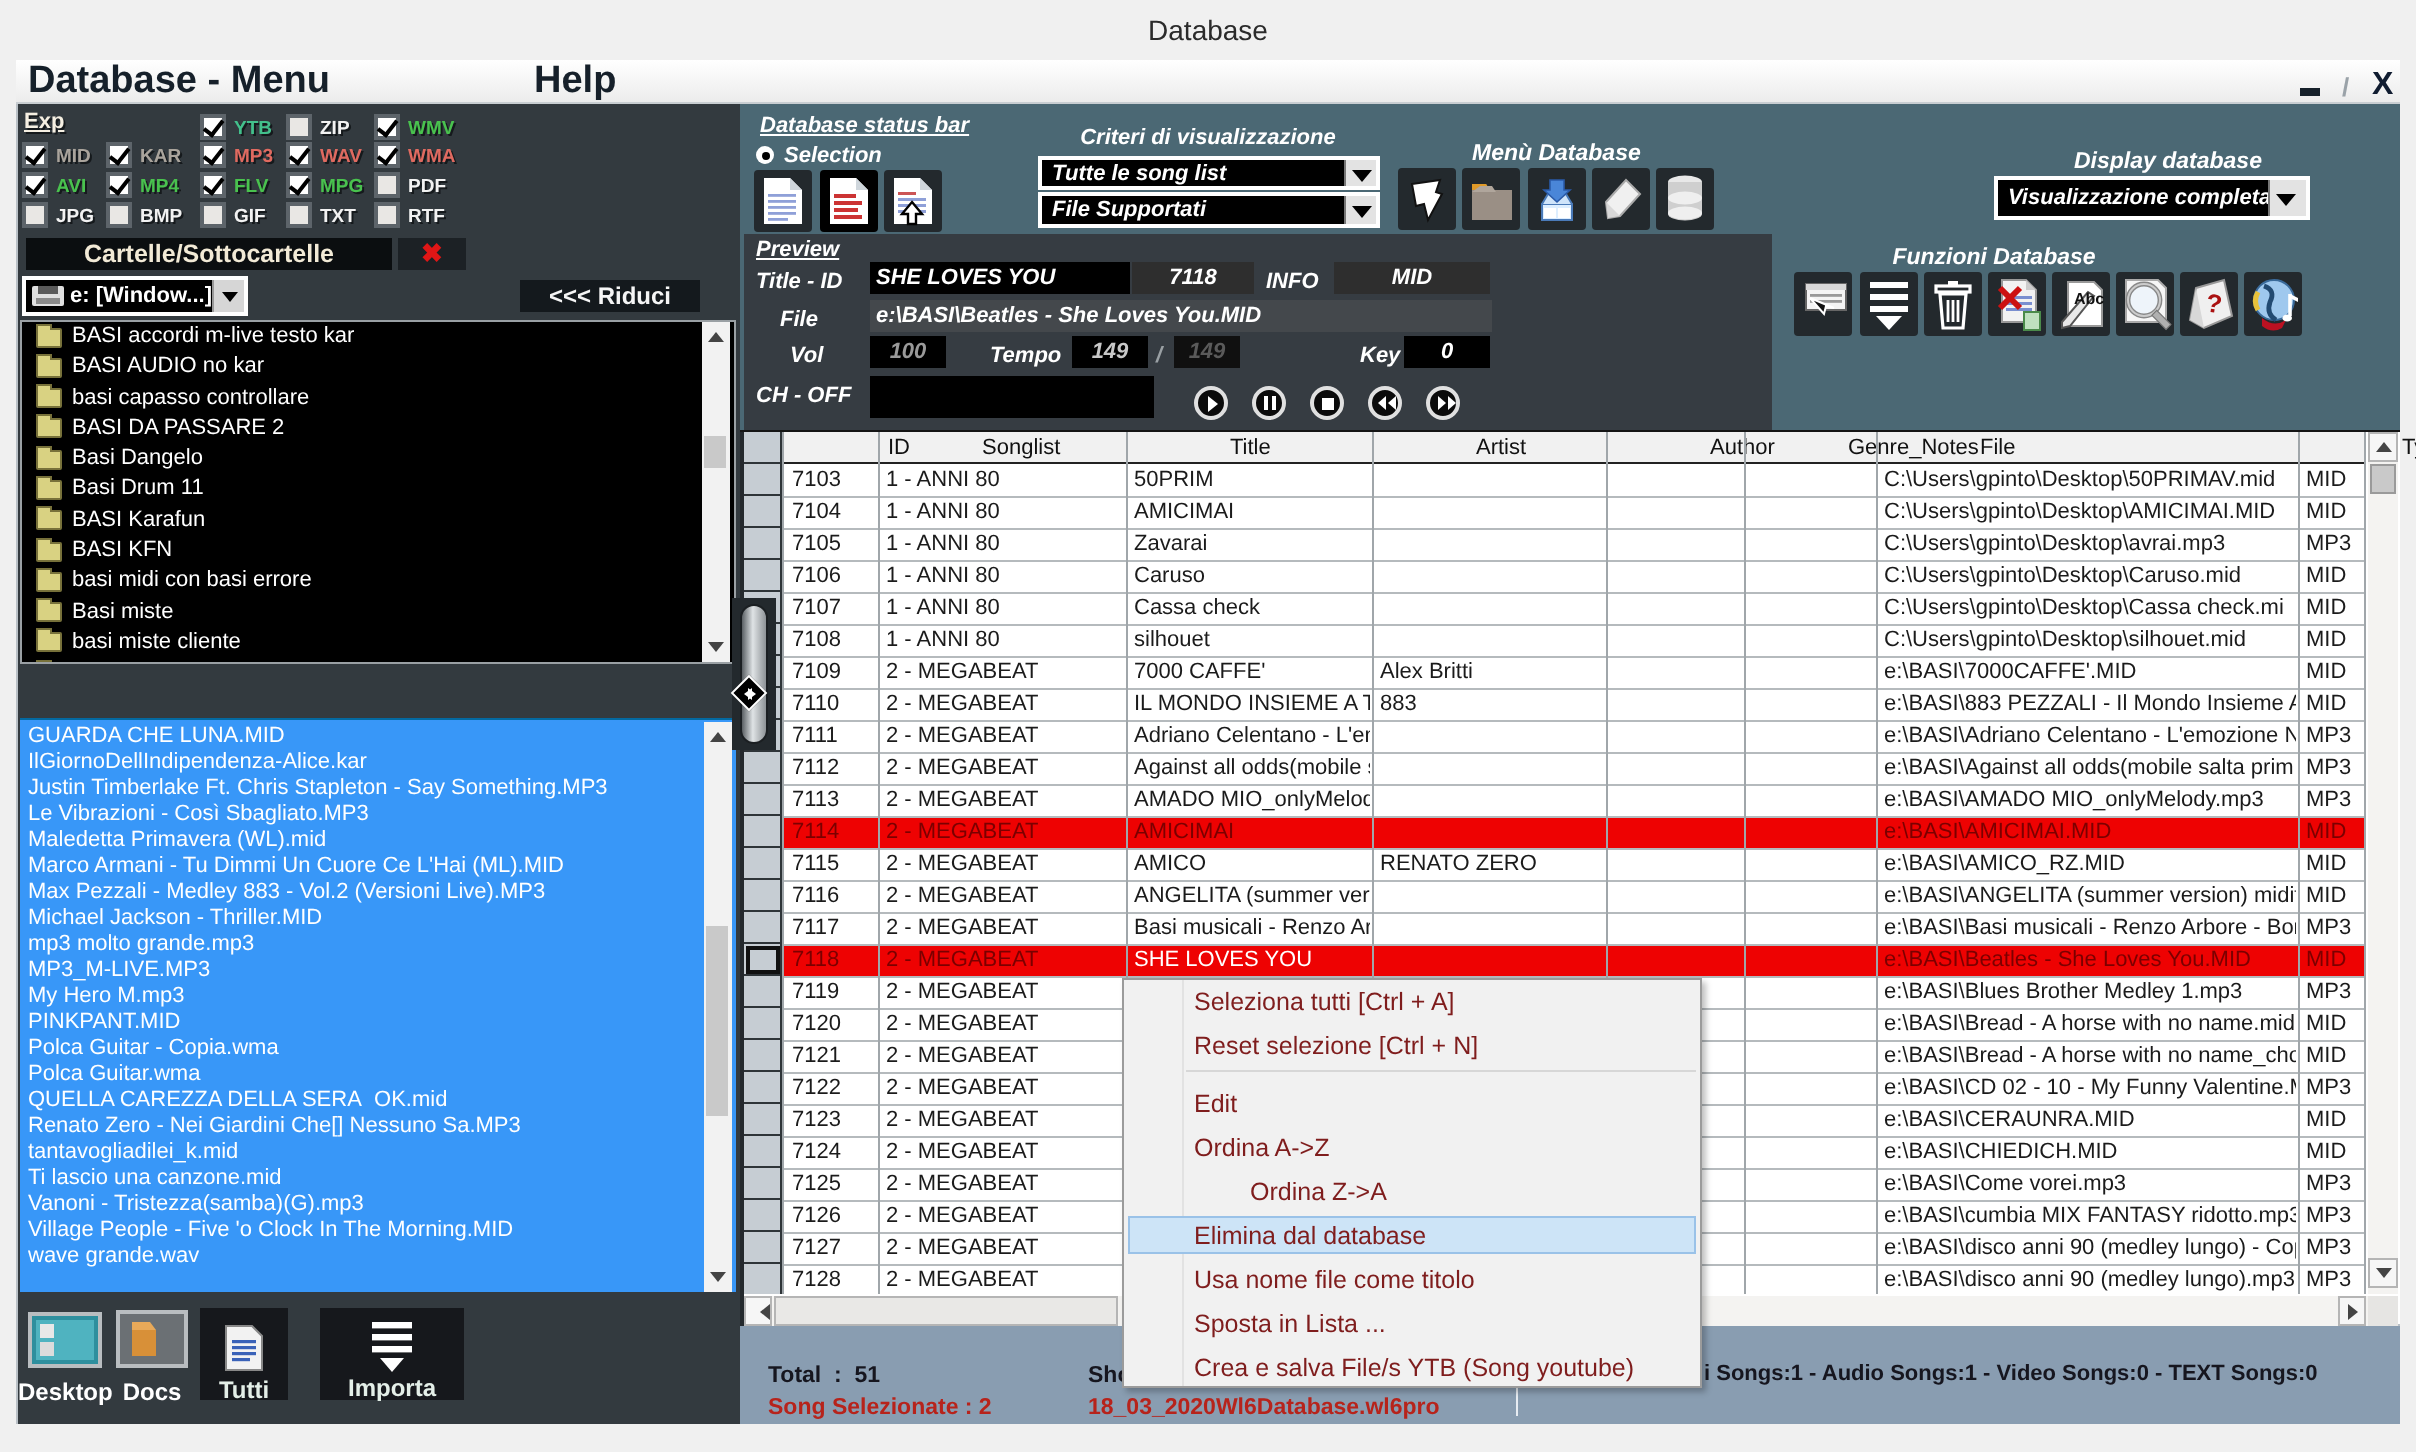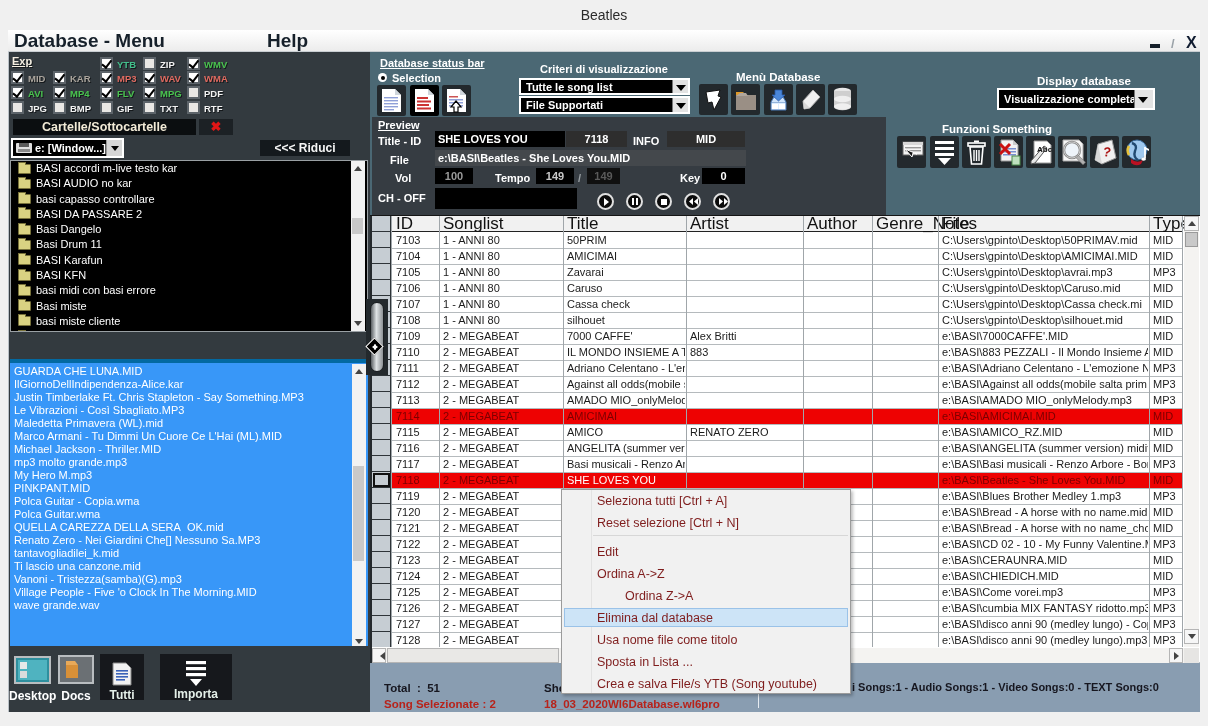--- a/index.html
+++ b/index.html
@@ -29,43 +29,43 @@
 #riduci{position:absolute;left:251px;top:88px;width:90px;height:16px;background:#14191d;color:#f5f5f5;font-weight:bold;font-size:12px;text-align:center;line-height:16px;}
 #flist{position:absolute;left:1px;top:108px;width:358px;height:172px;background:#000;border:1px solid #9aa0a4;overflow:hidden;}
 .fitem{position:relative;height:15.3px;color:#fff;font-size:11px;line-height:15.3px;padding-left:25px;white-space:nowrap;}
 .fico{position:absolute;left:7px;top:2.5px;width:13px;height:10px;background:#d9d282;border:1px solid #77713a;border-radius:1px;}
 .fico::before{content:"";position:absolute;left:-1px;top:-3px;width:6px;height:2px;background:#d9d282;border:1px solid #77713a;border-bottom:none;}
 .sbar{position:absolute;background:#f2f2f2;}
 .sthumb{position:absolute;left:1px;width:11px;background:#c9c9c9;}
 .sarr{position:absolute;left:3px;width:0;height:0;border-left:4px solid transparent;border-right:4px solid transparent;}
 .sarr.up{border-bottom:5px solid #444;}
 .sarr.dn{border-top:5px solid #444;}
-#blist{position:absolute;left:1px;top:307px;width:358px;height:287px;background:#3897f8;border-top:4px solid #0369a1;overflow:hidden;}
+#blist{position:absolute;left:1px;top:307px;width:358px;height:287px;background:#3897f8;border-top:1px solid #0369a1;overflow:hidden;}
 .bitem{height:13px;color:#fff;font-size:11px;line-height:13px;padding-left:4px;white-space:nowrap;}
 #bottombtns .blab{position:absolute;font-size:12px;font-weight:bold;color:#fff;text-align:center;}
 .bigbtn{position:absolute;background:#16181c;}
 
-#mid{position:absolute;left:370px;top:52px;width:830px;height:163px;background:#4b6874;}
+#mid{position:absolute;left:370px;top:52px;width:830px;height:163px;background:#4b6874;font-style:italic;}
 .wlab{position:absolute;font-weight:bold;color:#fff;font-size:11px;}
 .wlab.u{text-decoration:underline;}
 .icobtn{position:absolute;width:29px;height:31px;background:#23292d;border-radius:2px;}
 .icobtn.blk{background:#000;}
 .combo{position:absolute;background:#000;border:2px solid #fff;color:#fff;font-weight:bold;font-size:11px;overflow:hidden;}
 .combo .ct{position:absolute;left:5px;top:50%;transform:translateY(-50%);white-space:nowrap;}
 .combo .arr{position:absolute;right:0;top:0;bottom:0;width:16px;background:#e3e3e3;border-left:1px solid #777;}
 .combo .arr::after{content:"";position:absolute;left:3px;top:50%;margin-top:-2px;border:5px solid transparent;border-top:6px solid #000;}
 #preview{position:absolute;left:2px;top:65px;width:514px;height:98px;background:#363c42;}
 .pbox{position:absolute;height:16px;background:#2e2e2e;color:#fff;font-weight:bold;font-size:11px;line-height:16px;}
 .pbox.blk{background:#000;}
 .rnd{position:absolute;width:17px;height:17px;border-radius:50%;background:#0b0b0b;border:2px solid #e0e0e0;}
 
 #tbl{position:absolute;left:370px;top:215px;width:830px;height:447px;background:#fff;border-top:1px solid #151515;}
 #gut{position:absolute;left:2px;top:0px;width:19px;height:431px;background:repeating-linear-gradient(#c6cdd3 0px,#c6cdd3 15px,#2e3438 15px,#2e3438 16px);border-right:1px solid #2e3438;}
 #thead{position:absolute;left:21px;top:0;width:792px;height:16px;background:#f1f1f1;border-bottom:1px solid #222;}
-.hc{position:absolute;top:0;height:32px;line-height:16px;font-size:17px;color:#111;}
+.hc{position:absolute;top:0;height:32px;line-height:16px;font-size:11px;color:#111;margin-left:48px;}
 .vl{position:absolute;top:0;height:431px;width:1px;background:#a0a6aa;}
 .r{position:absolute;left:21px;width:792px;height:16px;border-bottom:1px solid #b5babd;background:#fff;}
 .r.red{background:#ee0202;color:#7b0000;}
 .r span{position:absolute;top:0;height:15px;line-height:15px;font-size:11px;color:#1b1b1b;overflow:hidden;white-space:nowrap;}
 .r.red span{color:#7b0000;}
 .c0{left:5px;width:42px;}.c1{left:52px;width:119px;}.c2{left:176px;width:118px;}.c3{left:299px;width:112px;}.c6{left:551px;width:206px;}.c7{left:762px;width:29px;}
 
 #status{position:absolute;left:370px;top:663px;width:830px;height:49px;background:#899db1;}
 #status .b1{position:absolute;font-size:11.5px;font-weight:bold;color:#16161f;white-space:nowrap;}
 #status .b2{position:absolute;font-size:11.5px;font-weight:bold;color:#b7231b;white-space:nowrap;}
@@ -75,21 +75,21 @@
 #ctx .mi{position:absolute;left:35px;height:18px;line-height:18px;font-size:12.5px;color:#7f1d1d;white-space:nowrap;}
 #ctx .sep{position:absolute;left:31px;right:2px;height:1px;background:#d7d7d7;}
 #ctx .hi{position:absolute;left:2px;top:118px;width:284px;height:19px;background:#cde4f7;border:1px solid #9ac2e8;}
 
 #splitbox{position:absolute;left:366px;top:299px;width:22px;height:76px;background:#23292d;z-index:20;}
 #splitcap{position:absolute;left:370px;top:302px;width:14px;height:70px;border-radius:7px;background:linear-gradient(90deg,#5a5f63,#dfe3e5 45%,#8d9296);border:1px solid #1b1f22;z-index:21;}
 #diam{position:absolute;left:368px;top:340px;width:13px;height:13px;background:#000;transform:rotate(45deg);z-index:22;border:1px solid #fff;}
 #diamL{position:absolute;left:369px;top:343.5px;width:0;height:0;border:3px solid transparent;border-right:4px solid #fff;z-index:23;}
 #diamR{position:absolute;left:374px;top:343.5px;width:0;height:0;border:3px solid transparent;border-left:4px solid #fff;z-index:23;}
 </style></head><body>
-<div id="titletext">Beatles</div>
+<div id="titletext">Database</div>
 <div id="win"></div>
 <div id="menubar">
     <span class="m1">Database - Menu</span>
     <span class="m2">Help</span>
   </div>
 <div id="wmin"></div>
 <div id="wsl">/</div>
 <div id="wx">X</div>
 <div id="left">
 <div id="exp">Exp</div>
@@ -164,22 +164,24 @@
 </div>
 </div>
 <div id="blist">
 <div style="padding-top:2px">
 <div class="bitem">GUARDA CHE LUNA.MID</div>
 <div class="bitem">IlGiornoDellIndipendenza-Alice.kar</div>
 <div class="bitem">Justin Timberlake Ft. Chris Stapleton - Say Something.MP3</div>
 <div class="bitem">Le Vibrazioni - Così Sbagliato.MP3</div>
 <div class="bitem">Maledetta Primavera (WL).mid</div>
 <div class="bitem">Marco Armani - Tu Dimmi Un Cuore Ce L'Hai (ML).MID</div>
+<div class="bitem">Max Pezzali - Medley 883 - Vol.2 (Versioni Live).MP3</div>
 <div class="bitem">Michael Jackson - Thriller.MID</div>
 <div class="bitem">mp3 molto grande.mp3</div>
+<div class="bitem">MP3_M-LIVE.MP3</div>
 <div class="bitem">My Hero M.mp3</div>
 <div class="bitem">PINKPANT.MID</div>
 <div class="bitem">Polca Guitar - Copia.wma</div>
 <div class="bitem">Polca Guitar.wma</div>
 <div class="bitem">QUELLA CAREZZA DELLA SERA&nbsp; OK.mid</div>
 <div class="bitem">Renato Zero - Nei Giardini Che[] Nessuno Sa.MP3</div>
 <div class="bitem">tantavogliadilei_k.mid</div>
 <div class="bitem">Ti lascio una canzone.mid</div>
 <div class="bitem">Vanoni - Tristezza(samba)(G).mp3</div>
 <div class="bitem">Village People - Five 'o Clock In The Morning.MID</div>
@@ -341,21 +343,21 @@
       <svg class="abs" style="left:346.5px;top:81px" width="9" height="7">
         <path d="M0 0 L4 3.5 L0 7 Z" fill="#fff"></path>
         <path d="M5 0 L9 3.5 L5 7 Z" fill="#fff"></path>
       </svg>
 </div>
 <div class="wlab" style="left:667px;top:23px;font-size:11.5px;">Display database</div>
 <div class="combo" style="left:627px;top:36px;width:158px;height:22px;font-size:11px;">
       <span class="ct">Visualizzazione completa</span>
       <span class="arr" style="width:19px;"></span>
     </div>
-<div class="wlab" style="left:547px;top:71px;font-size:11.5px;width:160px;text-align:center;">Funzioni Something</div>
+<div class="wlab" style="left:547px;top:71px;font-size:11.5px;width:160px;text-align:center;">Funzioni Database</div>
 </div>
 
 <div class="icobtn" style="left:897px;top:136px;height:32px;"></div>
 <svg class="abs" style="left:900px;top:141px" width="24" height="23" viewBox="0 0 24 23">
     <rect x="3" y="1" width="20" height="13" fill="#f4f4f4" stroke="#666" stroke-width="1"></rect>
     <rect x="3" y="1" width="20" height="3" fill="#d8d8d8"></rect>
     <rect x="5" y="6" width="16" height="1.4" fill="#999"></rect>
     <rect x="5" y="9" width="16" height="1.4" fill="#999"></rect>
     <path d="M5 8 l7 8 l1-4 l4 1 z" fill="#111" stroke="#fff" stroke-width="1"></path>
   </svg>

